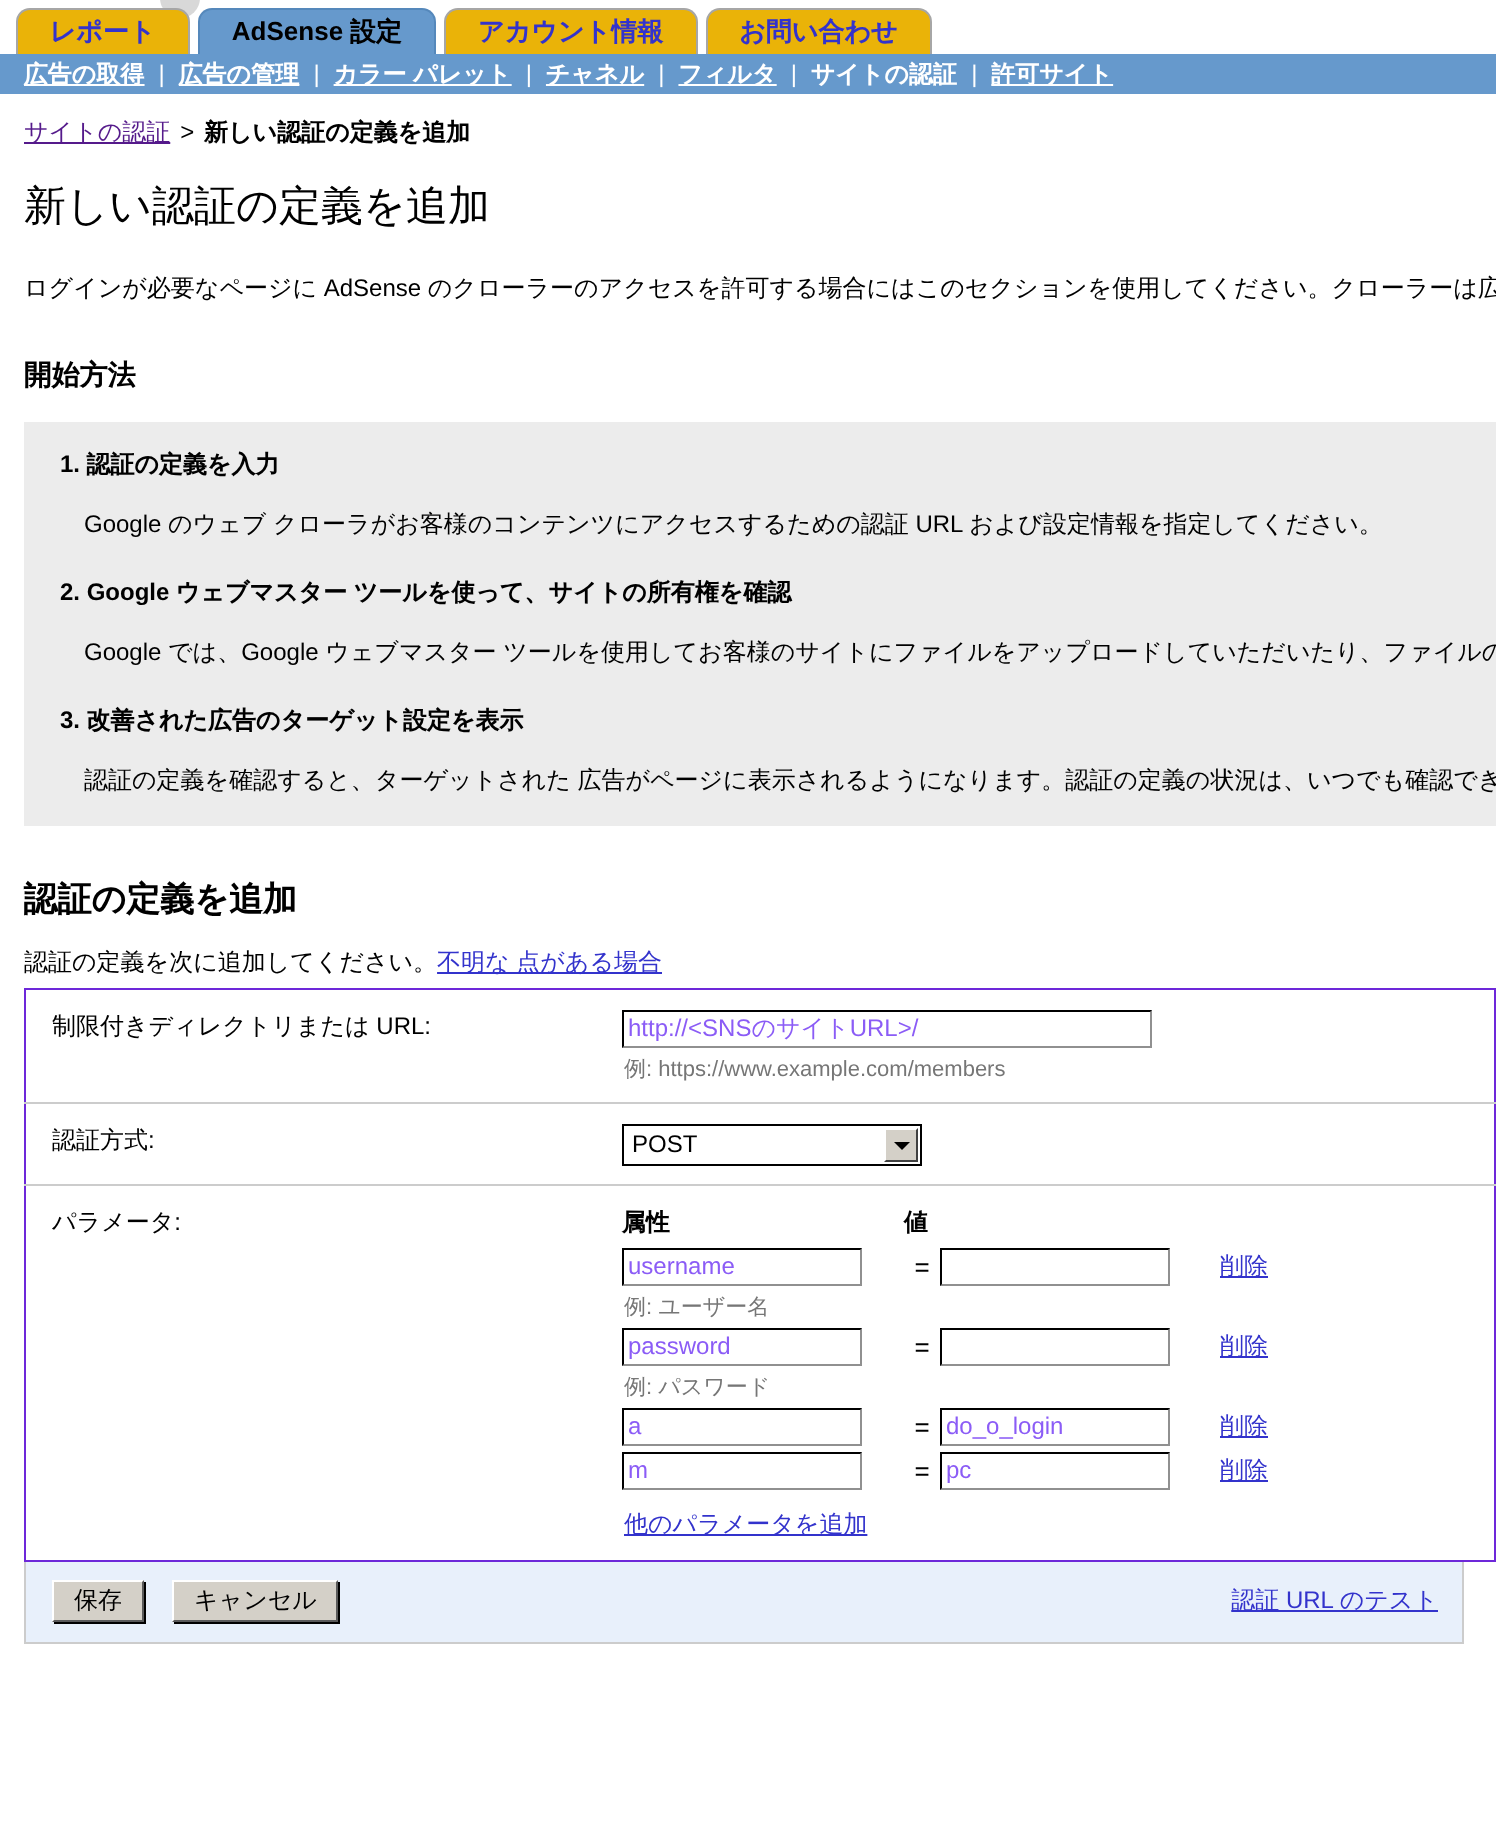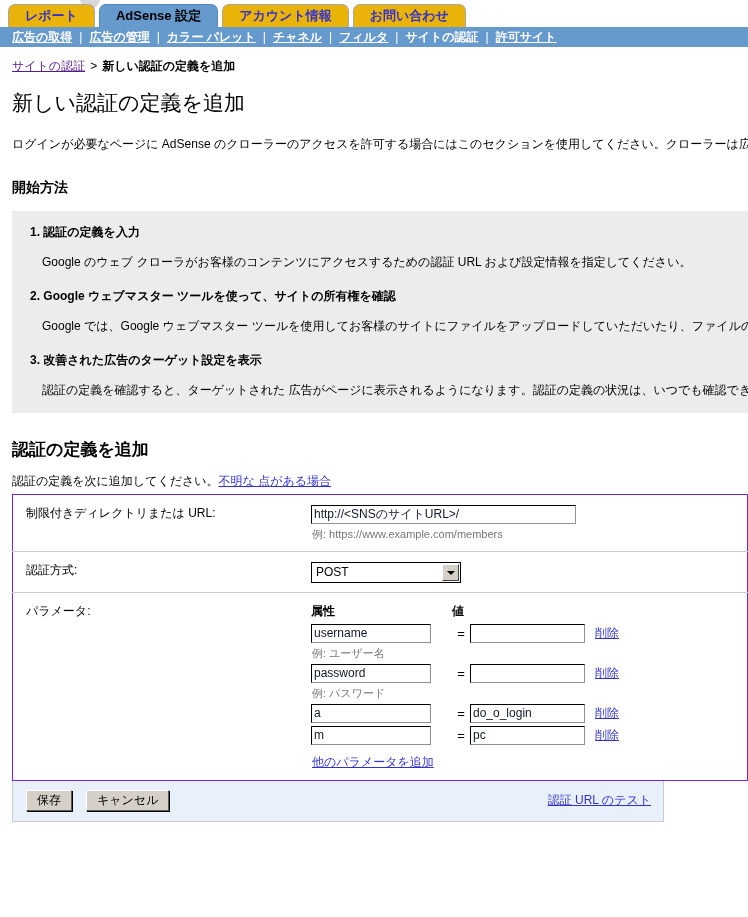--- a/index.html
+++ b/index.html
@@ -203,21 +203,21 @@
   input.txt {
     box-sizing: border-box;
     font-family: "Liberation Sans", "DejaVu Sans", sans-serif;
     font-size: 12px;
     height: 19px;
     padding: 1px 2px;
     border: 1px solid #000000;
     border-right-color: #909090;
     border-bottom-color: #909090;
     background: #ffffff;
-    color: #0f172a;
+    color: #8b5cf6;
   }
   input.url-input { width: 265px; }
   input.param-key { width: 120px; }
   input.param-val { width: 115px; }
 
   .hint {
     color: #767676;
     font-size: 11px;
     margin: 3px 0 0 1px;
     white-space: nowrap;
@@ -273,35 +273,35 @@
     align-items: flex-start;
     margin-bottom: 3px;
   }
   .param-row .keycell { width: 141px; }
   .param-row .eq {
     width: 18px;
     text-align: center;
     font-size: 13px;
     line-height: 19px;
   }
-  .param-row .valcell { width: 125px; }
+  .param-row .valcell { width: 140px; }
   .param-row .delcell { line-height: 19px; }
   .param-row a.del,
   a.addparam {
     color: #3333cc;
     text-decoration: underline;
     font-size: 12px;
     cursor: pointer;
   }
   .addparam-wrap { margin: 9px 0 0 1px; }
 
   
   .buttonbar {
     margin: 0;
-    width: 652px;
+    width: 720px;
     box-sizing: border-box;
     border: 1px solid #cccccc;
     border-top: none;
     background: #e8f0fb;
     height: 41px;
     display: flex;
     align-items: center;
     padding: 0 12px 0 13px;
   }
   .btn {

